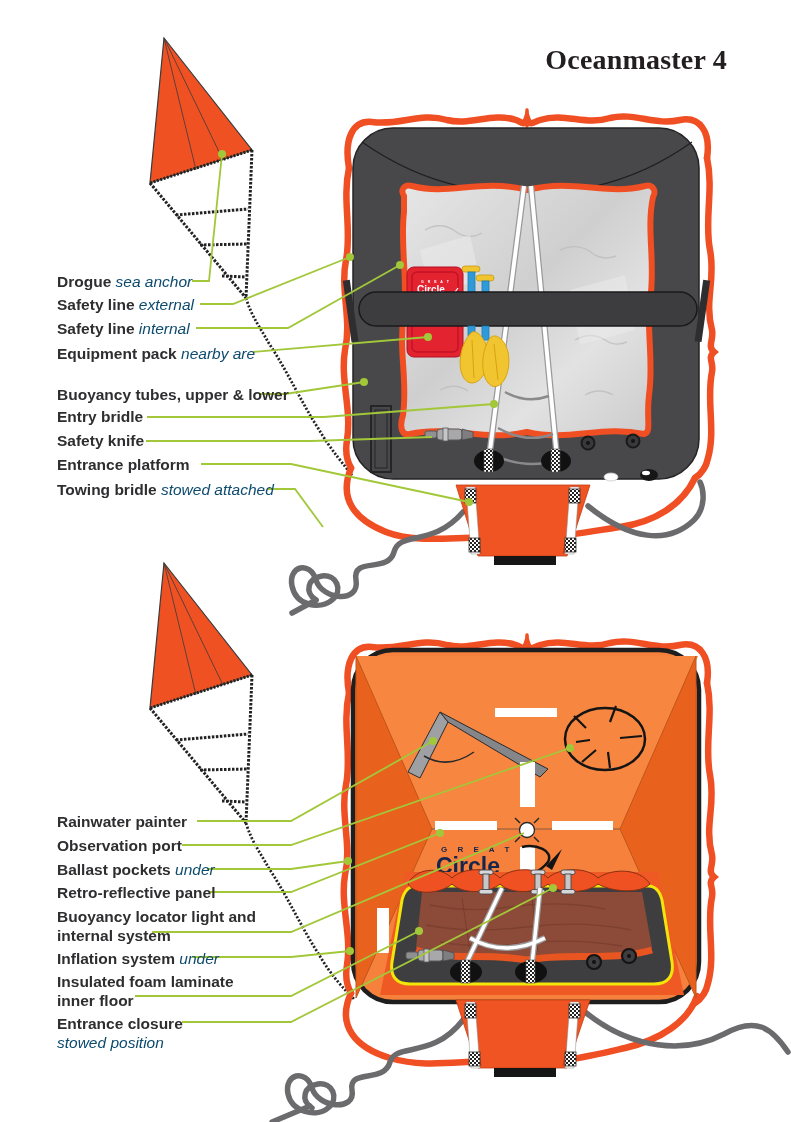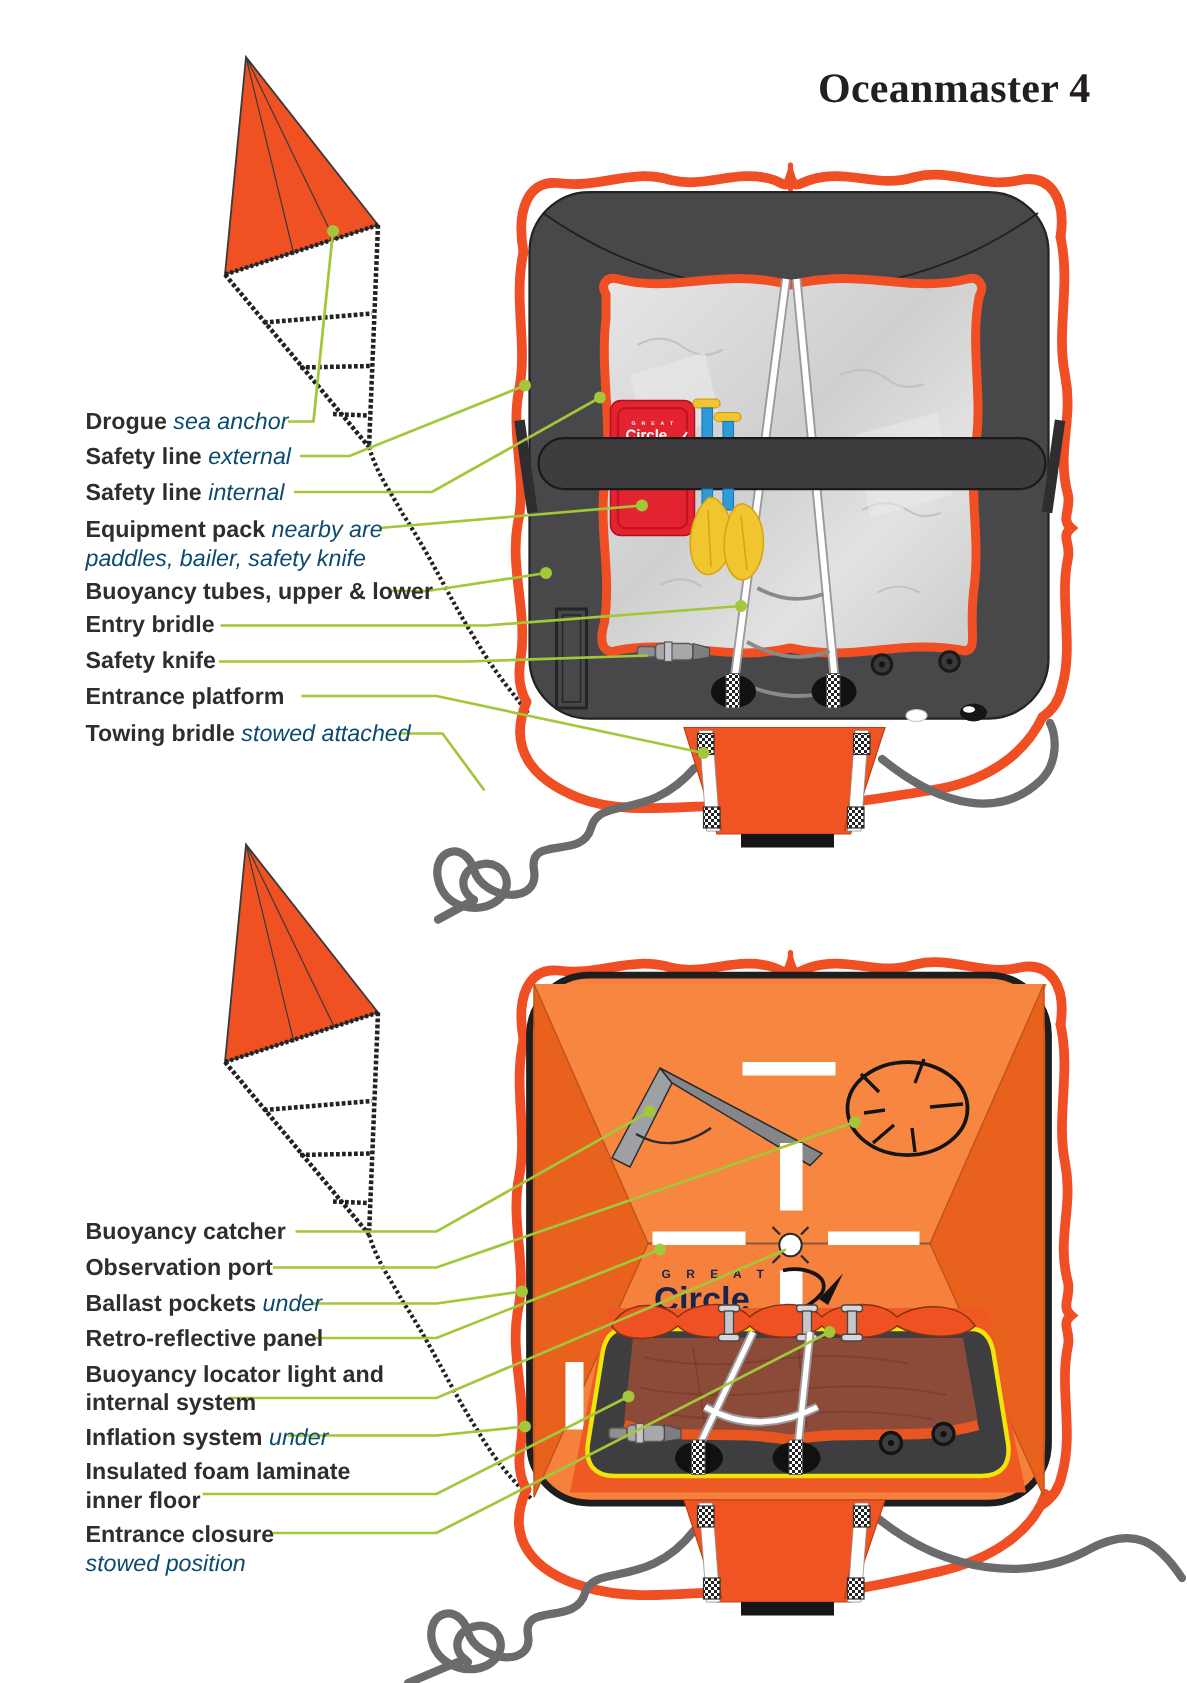--- a/index.html
+++ b/index.html
@@ -342,27 +342,27 @@
         <circle cx="553" cy="888" r="4" fill="#A2C739" stroke="none"></circle>
       </g>
   </g>
 </svg>
 
 <div class="title">Oceanmaster 4</div>
 
 <div class="lbl" style="top:272px"><span>Drogue</span><span class="it"> sea anchor</span></div>
 <div class="lbl" style="top:295px"><span>Safety line</span><span class="it"> external</span></div>
 <div class="lbl" style="top:319px"><span>Safety line</span><span class="it"> internal</span></div>
-<div class="lbl" style="top:344px"><span>Equipment pack</span><span class="it"> nearby are</span><span class="l2"><span class="it">paddles, bailer, safety knife</span></span></div>
+<div class="lbl" style="top:344px"><span>Equipment pack</span><span class="it"> nearby are</span></div>
 <div class="lbl" style="top:385px"><span>Buoyancy tubes, upper &amp; lower</span></div>
 <div class="lbl" style="top:407px"><span>Entry bridle</span></div>
 <div class="lbl" style="top:431px"><span>Safety knife</span></div>
 <div class="lbl" style="top:455px"><span>Entrance platform</span></div>
 <div class="lbl" style="top:480px"><span>Towing bridle</span><span class="it"> stowed attached</span></div>
 
-<div class="lbl" style="top:812px"><span>Buoyancy catcher</span></div>
+<div class="lbl" style="top:812px"><span>Rainwater painter</span></div>
 <div class="lbl" style="top:836px"><span>Observation port</span></div>
 <div class="lbl" style="top:860px"><span>Ballast pockets</span><span class="it"> under</span></div>
 <div class="lbl" style="top:883px"><span>Retro-reflective panel</span></div>
 <div class="lbl" style="top:907px"><span>Buoyancy locator light and</span><span class="l2"><span>internal system</span></span></div>
 <div class="lbl" style="top:949px"><span>Inflation system</span><span class="it"> under</span></div>
 <div class="lbl" style="top:972px"><span>Insulated foam laminate</span><span class="l2"><span>inner floor</span></span></div>
 <div class="lbl" style="top:1014px"><span>Entrance closure</span><span class="l2"><span class="it">stowed position</span></span></div>
 
 </body></html>

